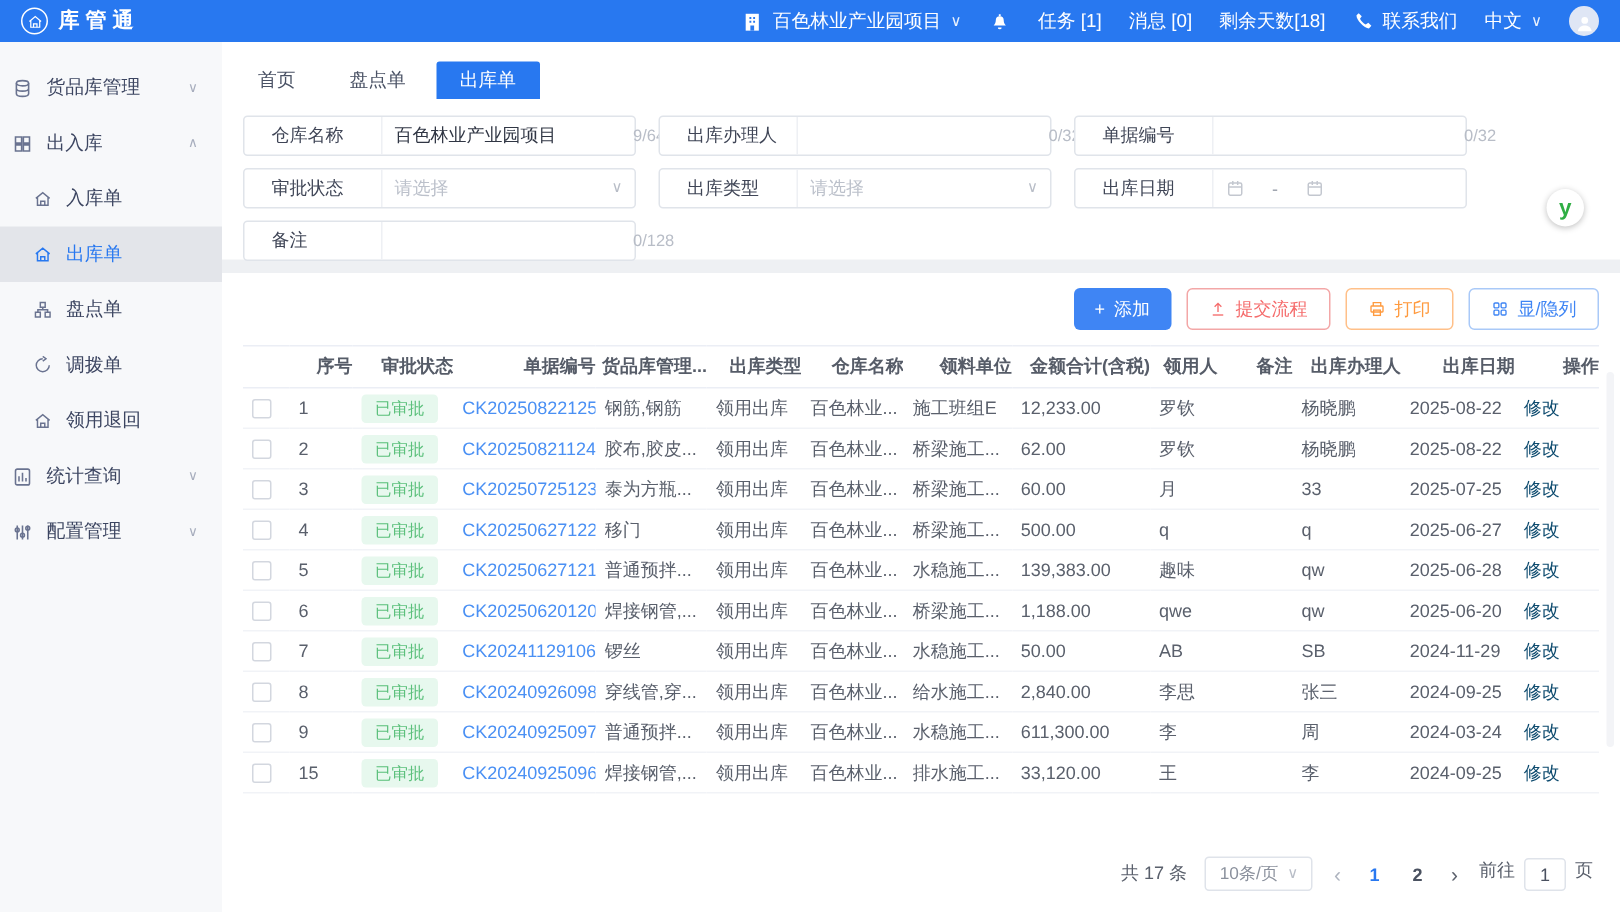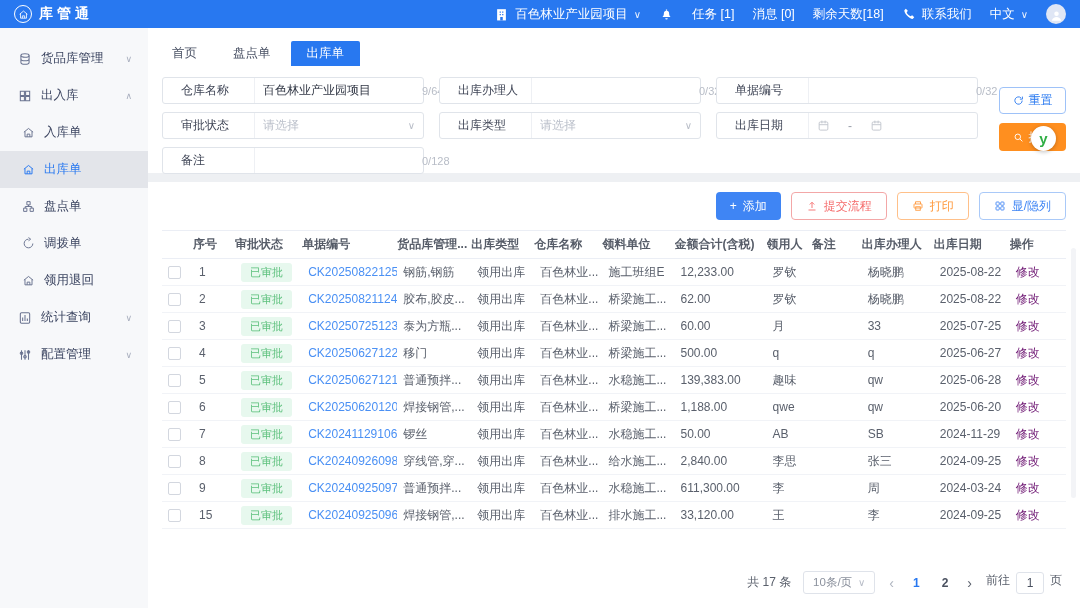--- a/index.html
+++ b/index.html
@@ -12,21 +12,21 @@
             display:flex; align-items:center; padding:0 14px; }
   .brand { display:flex; align-items:center; gap:7px; font-size:14px; font-weight:bold; letter-spacing:4px; }
   .logo-circle { width:18px; height:18px; border:1.5px solid #fff; border-radius:50%; display:flex; align-items:center; justify-content:center; }
   .top-right { margin-left:auto; display:flex; align-items:center; gap:18px; font-size:12.5px; }
   .top-item { display:flex; align-items:center; gap:6px; cursor:default; }
   .chev { font-size:10px; opacity:.9; }
   .avatar { width:20px; height:20px; border-radius:50%; background:#dfe6f5; display:flex; align-items:center; justify-content:center; color:#fff; overflow:hidden; }
 
   
   .sidebar { position:absolute; left:0; top:28px; width:148px; bottom:0; background:#f7f8fa; padding-top:12px; }
-  .side-item { height:37px; display:flex; align-items:center; gap:9px; padding-left:18px; font-size:12.5px; color:#3c4561; cursor:pointer; }
+  .side-item { height:37px; display:flex; align-items:center; gap:9px; padding-left:8px; font-size:12.5px; color:#3c4561; cursor:pointer; }
   .side-item .sic { color:#6a7390; }
   .side-item .lbl { flex:0 0 auto; }
   .side-item .sch { margin-left:auto; margin-right:16px; color:#a7adbd; font-size:9px; }
   .side-sub { padding-left:22px; }
   .side-item.active { background:#e3e5ea; color:#2878f0; }
   .side-item.active .sic { color:#2878f0; }
 
   
   .main { position:absolute; left:148px; top:28px; right:0; bottom:0; background:#eef0f3; }
   .tabstrip { height:38px; background:#fff; display:flex; align-items:flex-end; padding-left:8px; gap:4px; }
@@ -56,27 +56,27 @@
   
   .table-card { position:relative; background:#fff; height:426px; padding:8px 14px 0 14px; }
   .action-row { display:flex; justify-content:flex-end; gap:10px; padding:2px 0 10px 0; }
   .abtn { height:28px; border-radius:4px; font-size:12px; display:flex; align-items:center; gap:6px; padding:0 14px; cursor:pointer; background:#fff; }
   .abtn-add { background:#3f85f4; color:#fff; border:none; }
   .abtn-submit { border:1px solid #f3a7a7; color:#f56c6c; }
   .abtn-print { border:1px solid #ffc089; color:#ff9a3e; }
   .abtn-cols { border:1px solid #a9c9f8; color:#3f85f4; }
 
   table.grid { width:100%; border-collapse:collapse; table-layout:fixed; font-size:12px; color:#5a606c; }
-  table.grid th { font-weight:bold; color:#565c68; height:28px; border-top:1px solid #ebeef5; border-bottom:1px solid #ebeef5; text-align:left; white-space:nowrap; overflow:hidden; }
+  table.grid th { font-weight:bold; color:#565c68; height:28px; border-top:1px solid #ebeef5; border-bottom:1px solid #ebeef5; text-align:right; white-space:nowrap; overflow:hidden; }
   table.grid td { height:27px; border-bottom:1px solid #f1f3f7; text-align:left; padding:0 6px; white-space:nowrap; overflow:hidden; }
   td.ctr, th.ctr { text-align:center; }
   td.num { text-align:right; padding-right:16px; }
   .code { color:#4a90f4; cursor:pointer; }
   .badge { display:inline-block; background:#e7f8ee; color:#5cc07c; font-size:11px; padding:2px 9px; border-radius:3px; }
-  .edit { color:#701a75; cursor:pointer; }
+  .edit { color:#0c4a6e; cursor:pointer; }
   input.cb { appearance:none; width:13px; height:13px; border:1px solid #d3d7df; border-radius:2px; background:#fff; cursor:pointer; vertical-align:middle; }
   .vscroll { position:absolute; right:4px; top:66px; width:5px; height:250px; background:#f3f4f7; border-radius:3px; }
 
   
   .pager { position:absolute; right:18px; bottom:14px; display:flex; align-items:center; gap:12px; font-size:12px; color:#5a606c; }
   .psize { width:72px; height:23px; border:1px solid #dfe3ea; border-radius:3px; display:flex; align-items:center; justify-content:center; gap:6px; color:#8b919d; font-size:11.5px; cursor:pointer; }
   .parrow { color:#aeb4bf; font-size:14px; cursor:pointer; padding:0 2px; }
   .pnum { padding:0 5px; cursor:pointer; font-weight:bold; color:#4a5160; }
   .pnum.cur { color:#2878f0; }
   .goto { display:flex; gap:6px; }
@@ -347,34 +347,20 @@
         <div class="form-row">
           <div class="field">
             <span class="flabel">备注</span>
             <span class="fbody">
                 <input value="" style="">
                 <span class="counter">0/128</span>
               </span>
           </div>
         </div>
       </div>
-      <div class="form-btns">
-        <button class="btn-reset">
-          <svg class="ic" width="11" height="11">
-              <use href="#i-refresh"></use>
-            </svg>
-          <span>重置</span>
-        </button>
-        <button class="btn-search">
-          <svg class="ic" width="11" height="11">
-              <use href="#i-search"></use>
-            </svg>
-          <span>搜索</span>
-        </button>
-      </div>
     </section>
 
     <div class="band"></div>
 
     <section class="table-card">
       <div class="action-row">
         <button class="abtn abtn-add">
             <span>+</span>
             <span>添加</span>
           </button>

